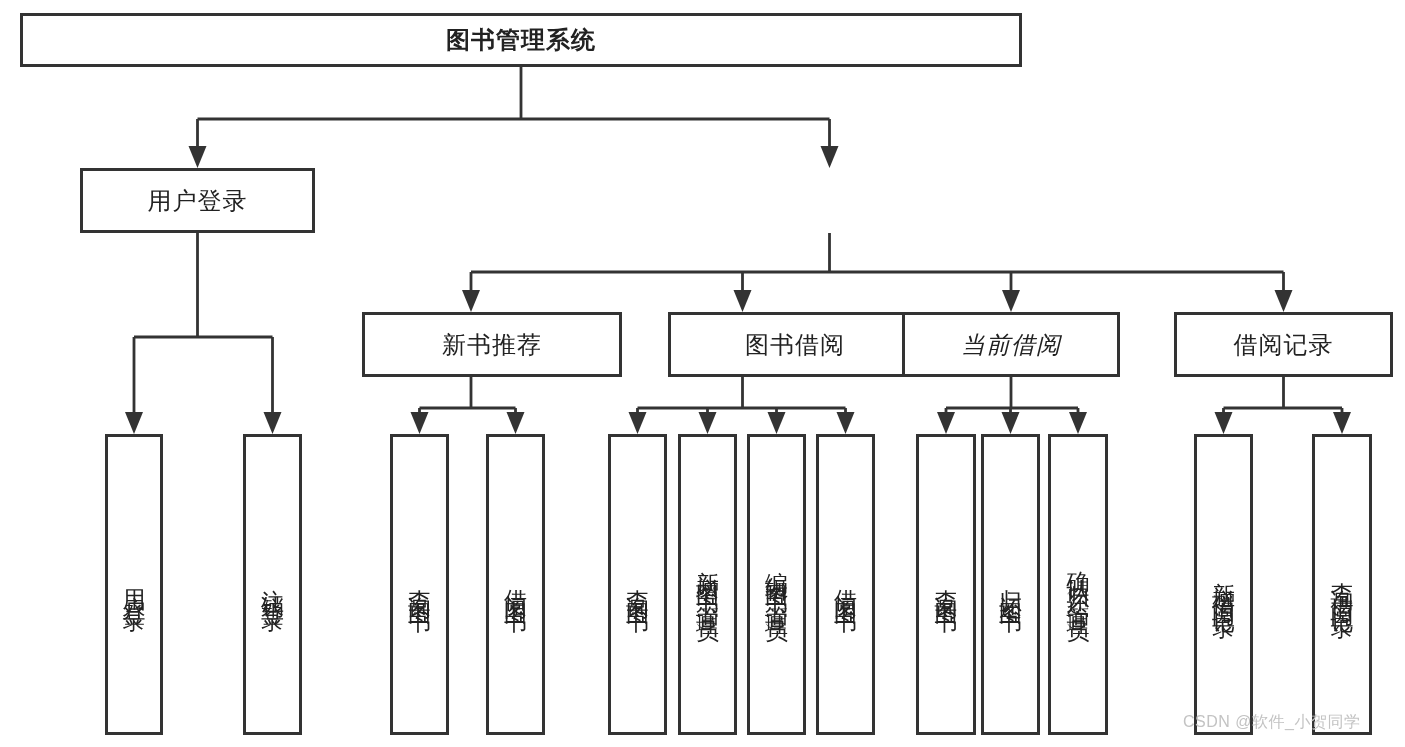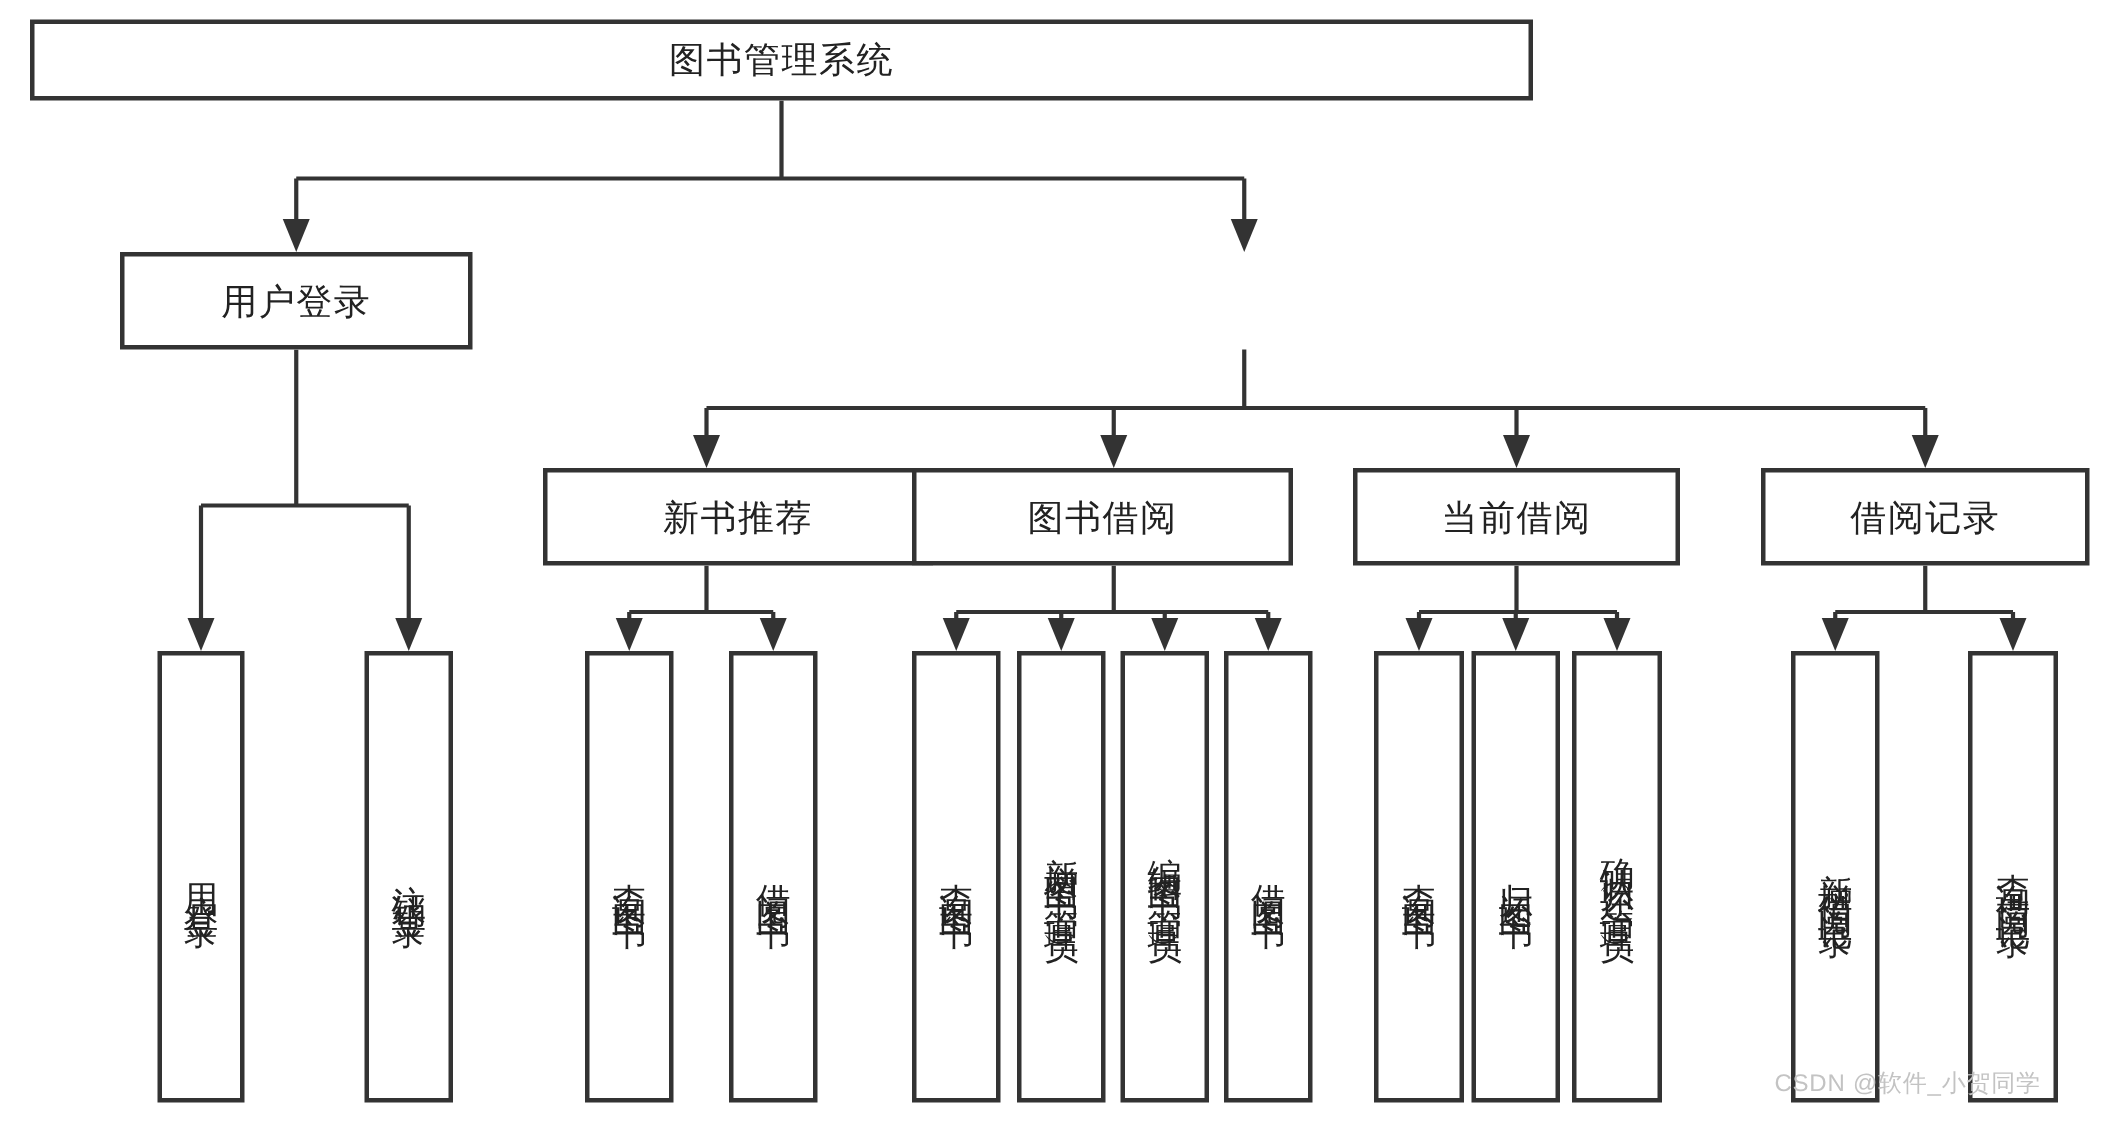--- a/index.html
+++ b/index.html
@@ -122,35 +122,35 @@
       <polygon points="767.5,412 785.5,412 776.5,434"></polygon>
       <polygon points="836.5,412 854.5,412 845.5,434"></polygon>
       <polygon points="937,412 955,412 946,434"></polygon>
       <polygon points="1001.5,412 1019.5,412 1010.5,434"></polygon>
       <polygon points="1069,412 1087,412 1078,434"></polygon>
       <polygon points="1214.5,412 1232.5,412 1223.5,434"></polygon>
       <polygon points="1333,412 1351,412 1342,434"></polygon>
     </g>
   </svg>
 
-  <div class="node h-node" style="left:20px; top:13px; width:1002px; height:54px;">
+  <div class="node h-node" style="left:20px; top:13px; width:1002px; height:54px;font-weight:bold;">
     <span class="label">图书管理系统</span>
   </div>
 
   <div class="node h-node" style="left:80px; top:168px; width:235px; height:65px;">
     <span class="label">用户登录</span>
   </div>
 
   <div class="node h-node" style="left:362px; top:312px; width:260px; height:65px;">
     <span class="label">新书推荐</span>
   </div>
-  <div class="node h-node" style="left:608px; top:312px; width:254px; height:65px;">
+  <div class="node h-node" style="left:668px; top:312px; width:254px; height:65px;">
     <span class="label">图书借阅</span>
   </div>
-  <div class="node h-node" style="left:902px; top:312px; width:218px; height:65px;">
+  <div class="node h-node" style="left:902px; top:312px; width:218px; height:65px;font-style:italic;">
     <span class="label">当前借阅</span>
   </div>
   <div class="node h-node" style="left:1174px; top:312px; width:219px; height:65px;text-align:center;">
     <span class="label">借阅记录</span>
   </div>
 
   <div class="node leaf" style="left:105px; top:434px; width:58px; height:301px;">
     <span class="label">用户登录</span>
   </div>
   <div class="node leaf" style="left:243px; top:434px; width:59px; height:301px;">

